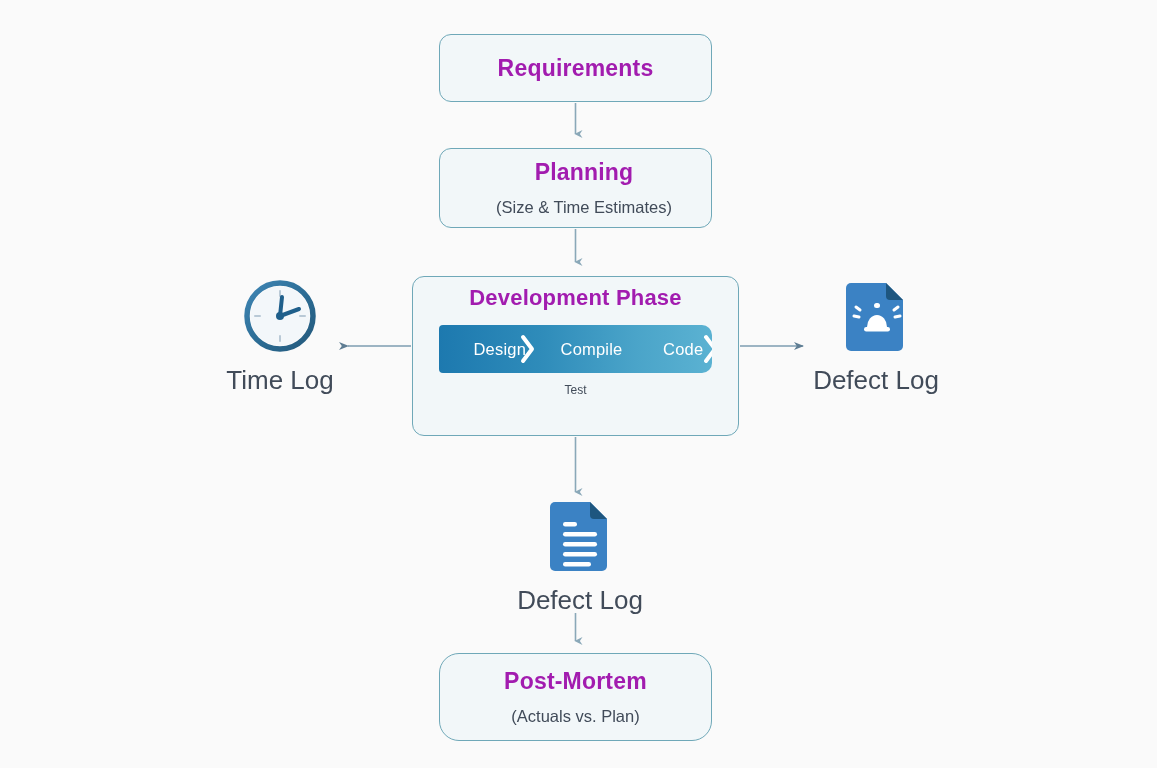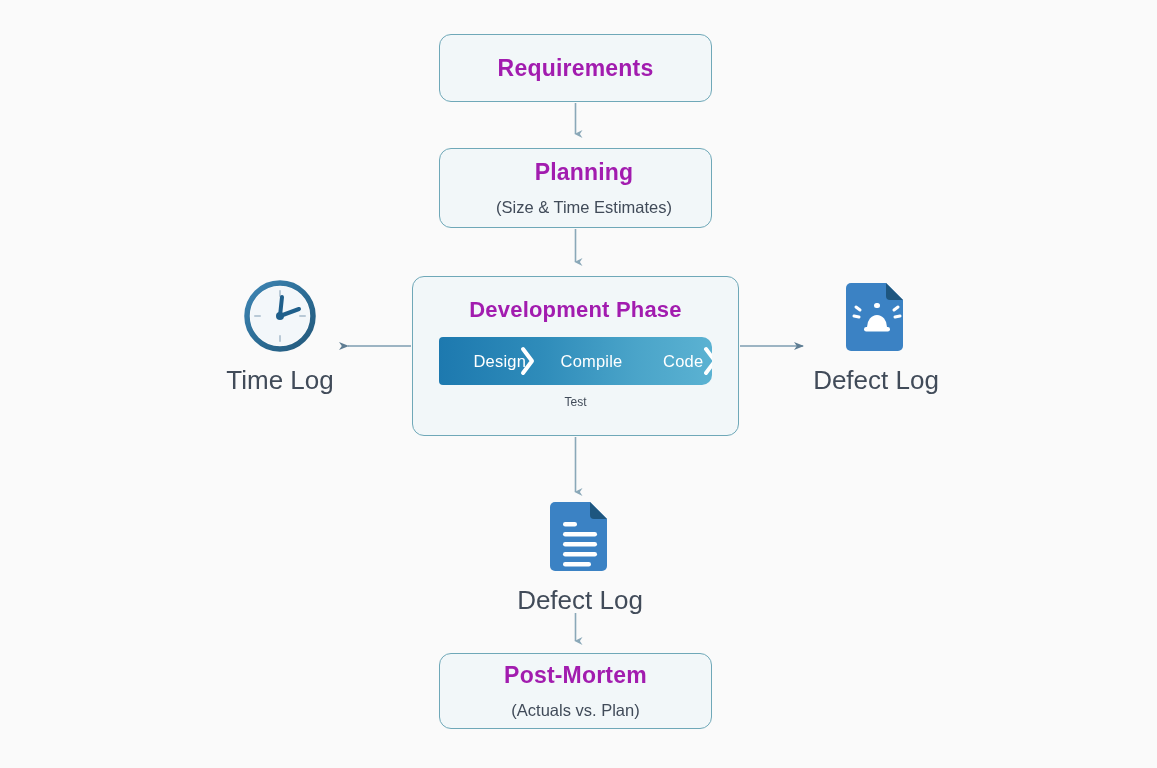--- a/index.html
+++ b/index.html
@@ -61,25 +61,25 @@
     width: 273px; height: 68px;
   }
   #box-planning {
     left: 439px; top: 148px;
     width: 273px; height: 80px; padding-left: 17px;
   }
   #box-devphase {
     left: 412px; top: 276px;
     width: 327px; height: 160px;
     justify-content: flex-start;
-    padding-top: 20px;
+    padding-top: 8px;
   }
   #box-postmortem {
     left: 439px; top: 653px;
-    width: 273px; height: 76px;
+    width: 273px; height: 88px; border-radius: 20px;
   }
 
   
   #devphase-title {
     font-size: 22px;
   }
   .gradient-bar {
     position: relative;
     margin-top: 15px;
     width: 273px;

